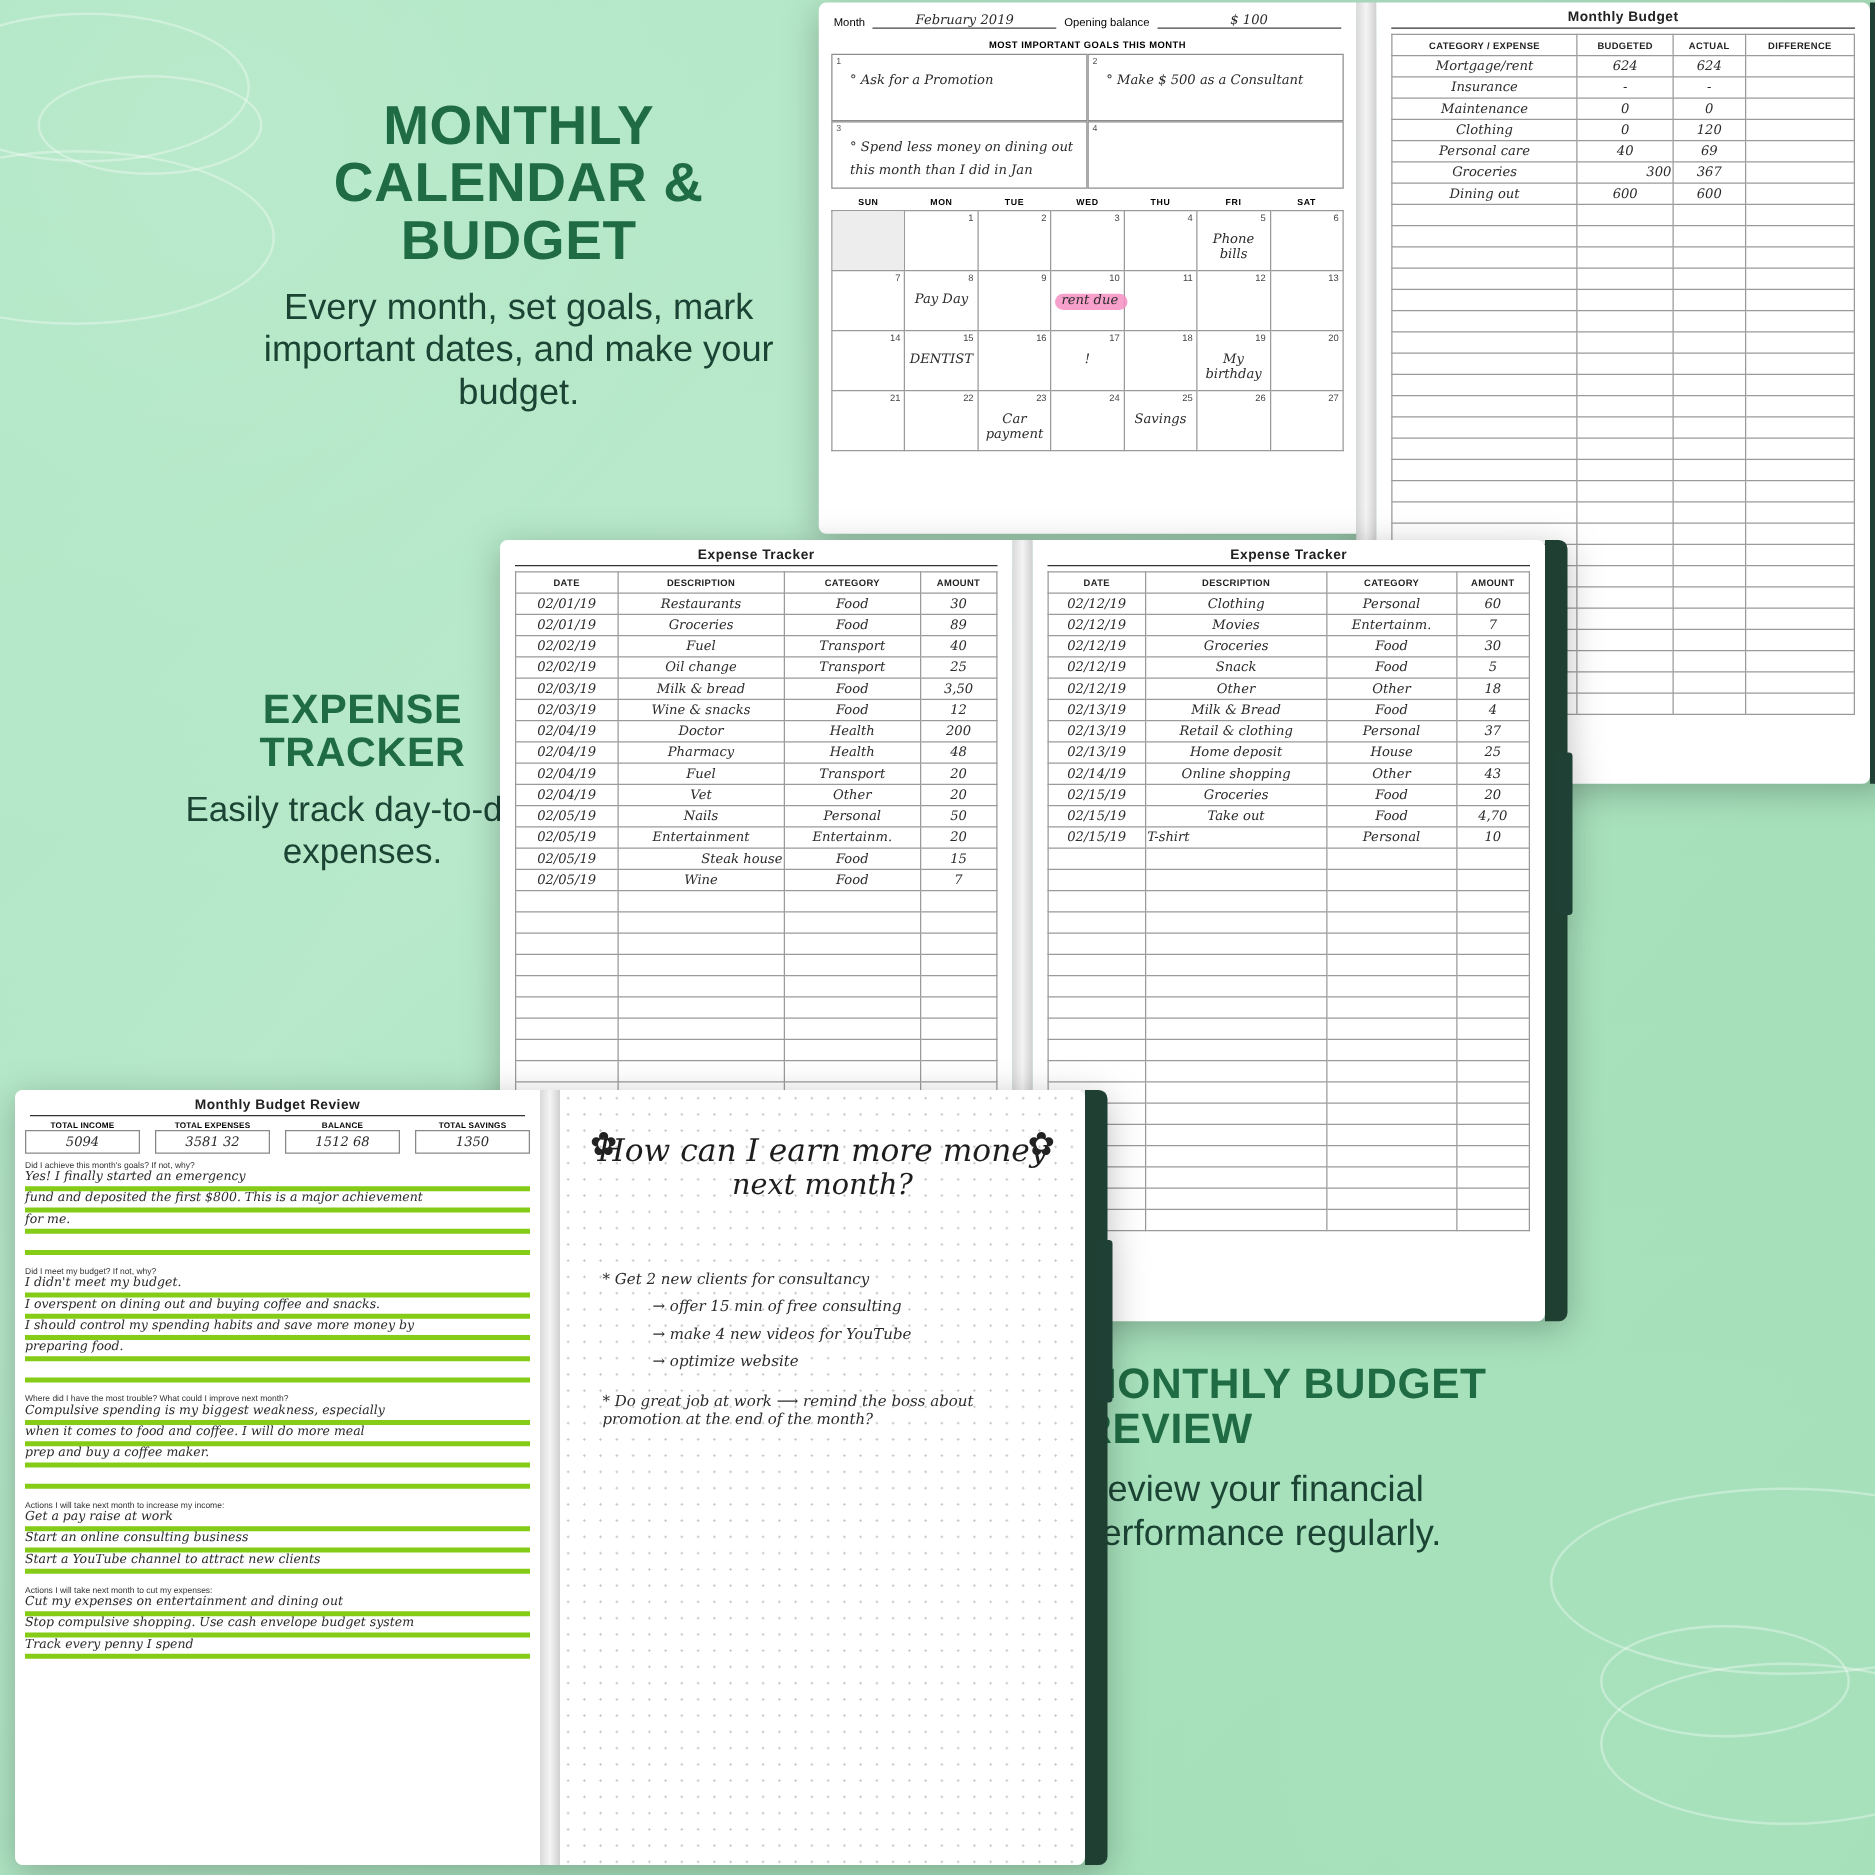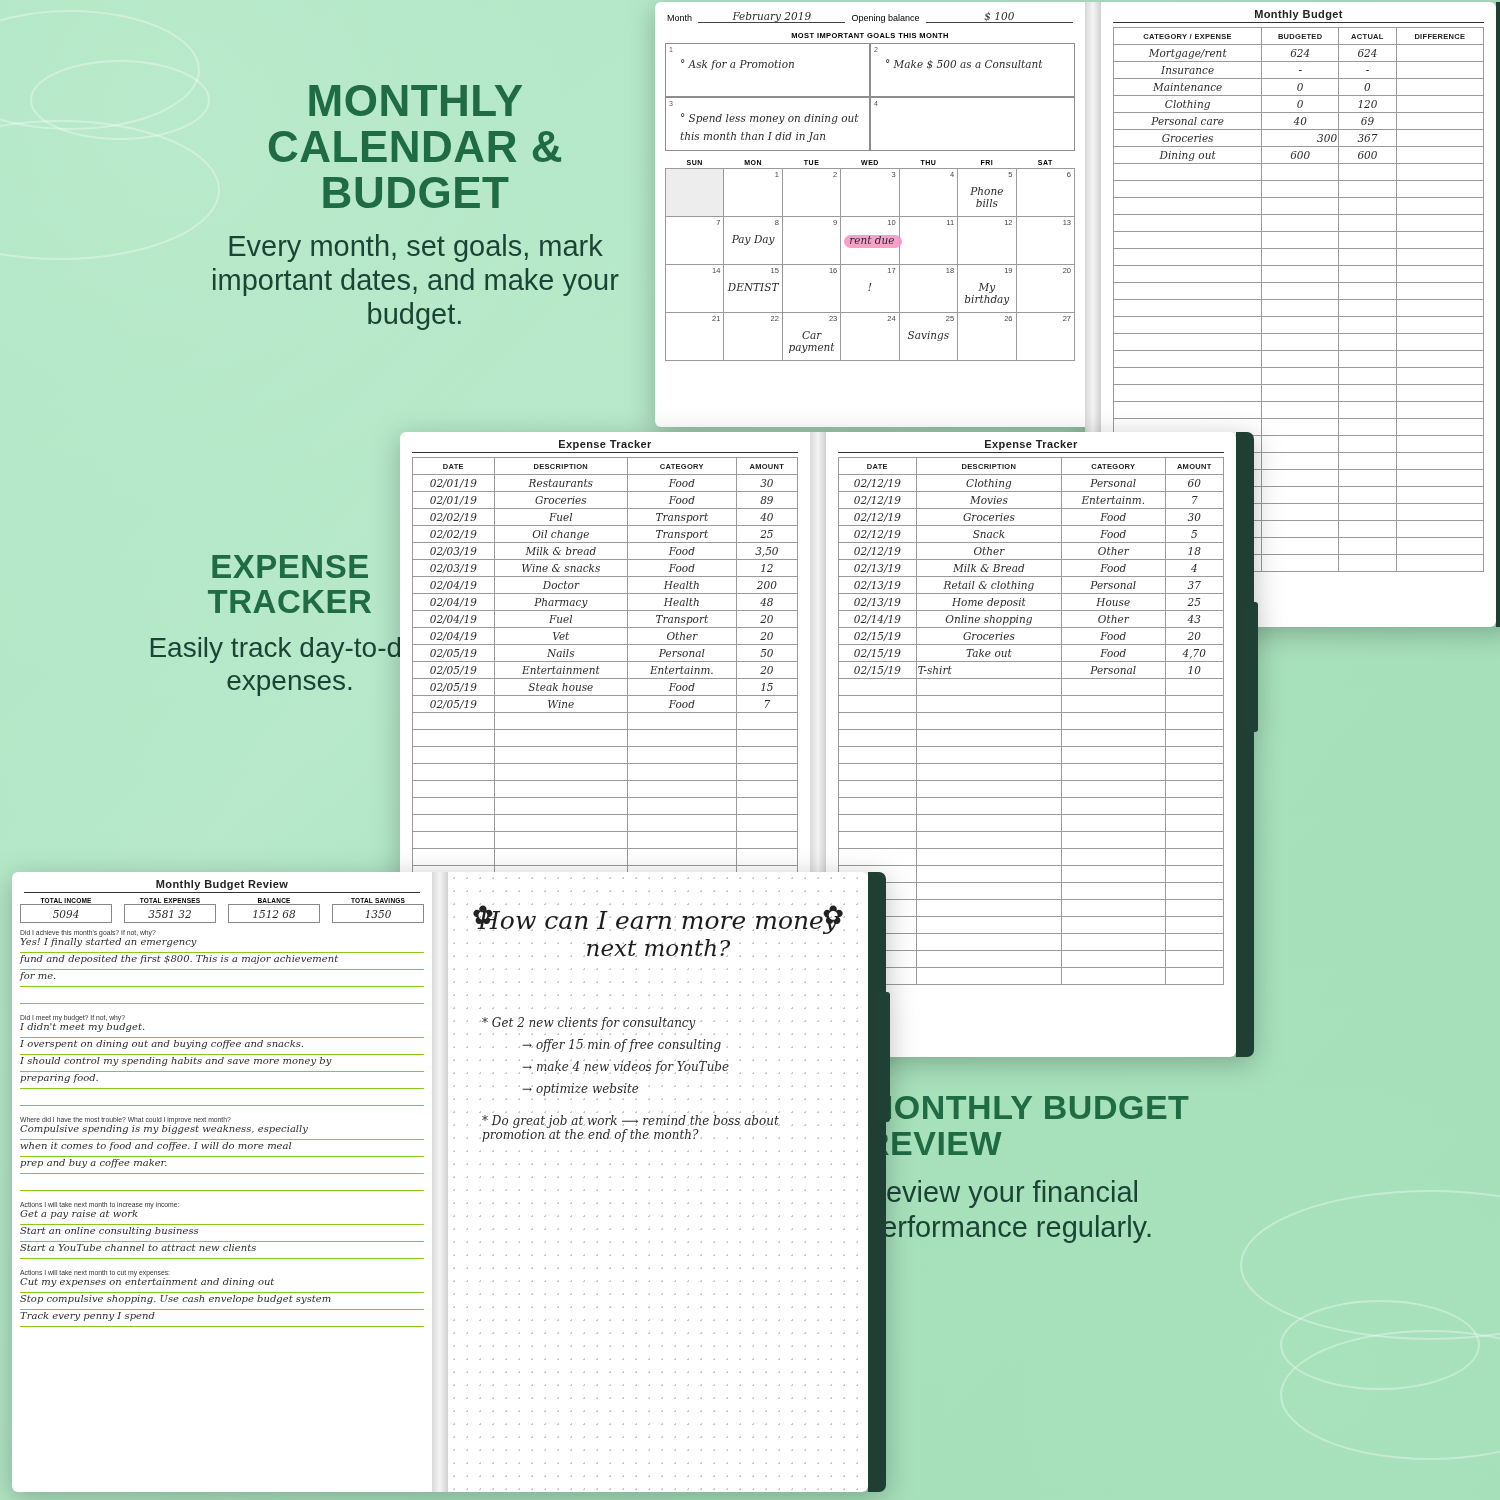--- a/index.html
+++ b/index.html
@@ -72,21 +72,21 @@
   
   #book3 { left:12px; top:872px; }
   #book3 .page { width:420px; height:620px; }
   #book3 .cover { width:18px; height:620px; border-radius:0 7px 7px 0; }
   .totals { display:grid; grid-template-columns:repeat(4,1fr); gap:12px; margin:4px 8px 6px; }
   .tot { text-align:center; }
   .tot .lab { font-size:6.5px; font-weight:bold; letter-spacing:.2px; }
   .tot .box { border:1px solid #888; height:19px; display:flex; align-items:center; justify-content:center; }
   .qa { margin:0 8px 10px; }
   .qa .q { font-size:6.8px; color:#333; }
-  .rule { border-bottom:1px solid #84cc16; height:17px; }
+  .rule { border-bottom:4px solid #84cc16; height:17px; }
   .dots { background-image:radial-gradient(#c8c8c8 1px, transparent 1px); background-size:13px 13px; }
   .script { font-family:"DejaVu Serif", serif; font-style:italic; }
 </style>
 </head>
 <body>
 
 <div class="cloud c1"></div>
 <div class="cloud c2"></div>
 <div class="cloud c3"></div>
 <div class="cloud c4"></div>
@@ -533,21 +533,21 @@
               <td class="hand" style="text-align: center;">50</td>
             </tr>
             <tr>
               <td class="hand" style="text-align: center;">02/05/19</td>
               <td class="hand" style="text-align: center;">Entertainment</td>
               <td class="hand" style="text-align: center;">Entertainm.</td>
               <td class="hand" style="text-align: center;">20</td>
             </tr>
             <tr>
               <td class="hand" style="text-align: center;">02/05/19</td>
-              <td class="hand" style="text-align: center;">Steak house</td>
+              <td class="hand" style="text-align: right;">Steak house</td>
               <td class="hand" style="text-align: center;">Food</td>
               <td class="hand" style="text-align: center;">15</td>
             </tr>
             <tr>
               <td class="hand" style="text-align: center;">02/05/19</td>
               <td class="hand" style="text-align: center;">Wine</td>
               <td class="hand" style="text-align: center;">Food</td>
               <td class="hand" style="text-align: center;">7</td>
             </tr>
             <tr>

